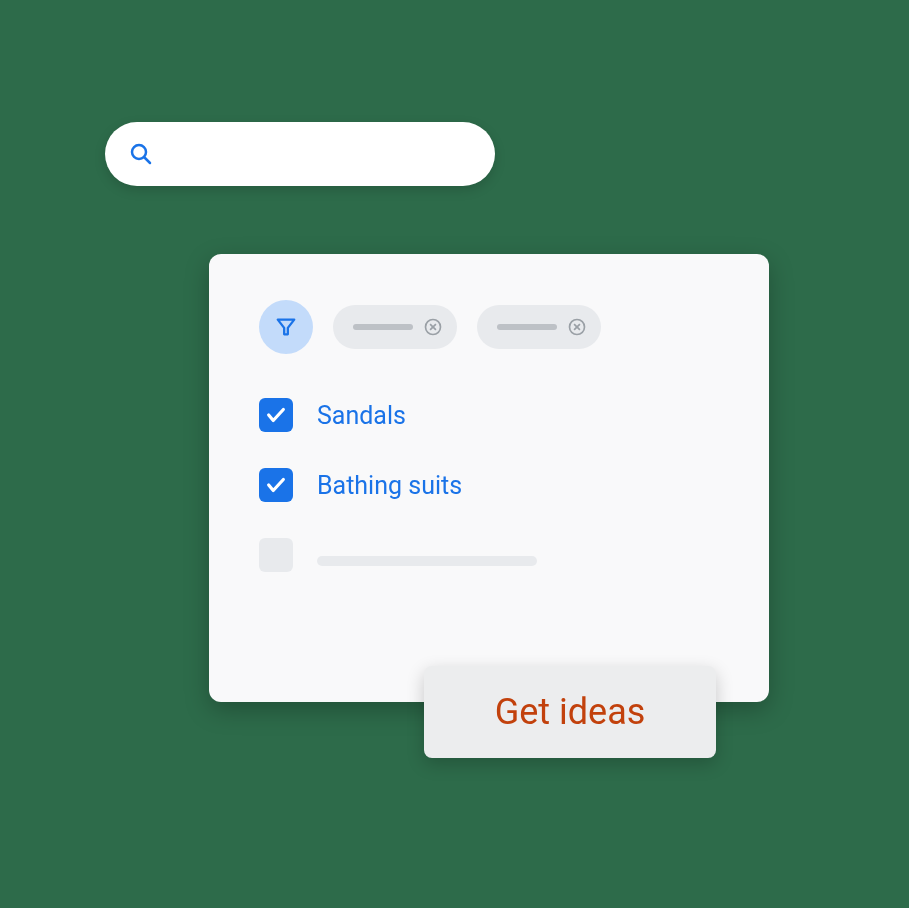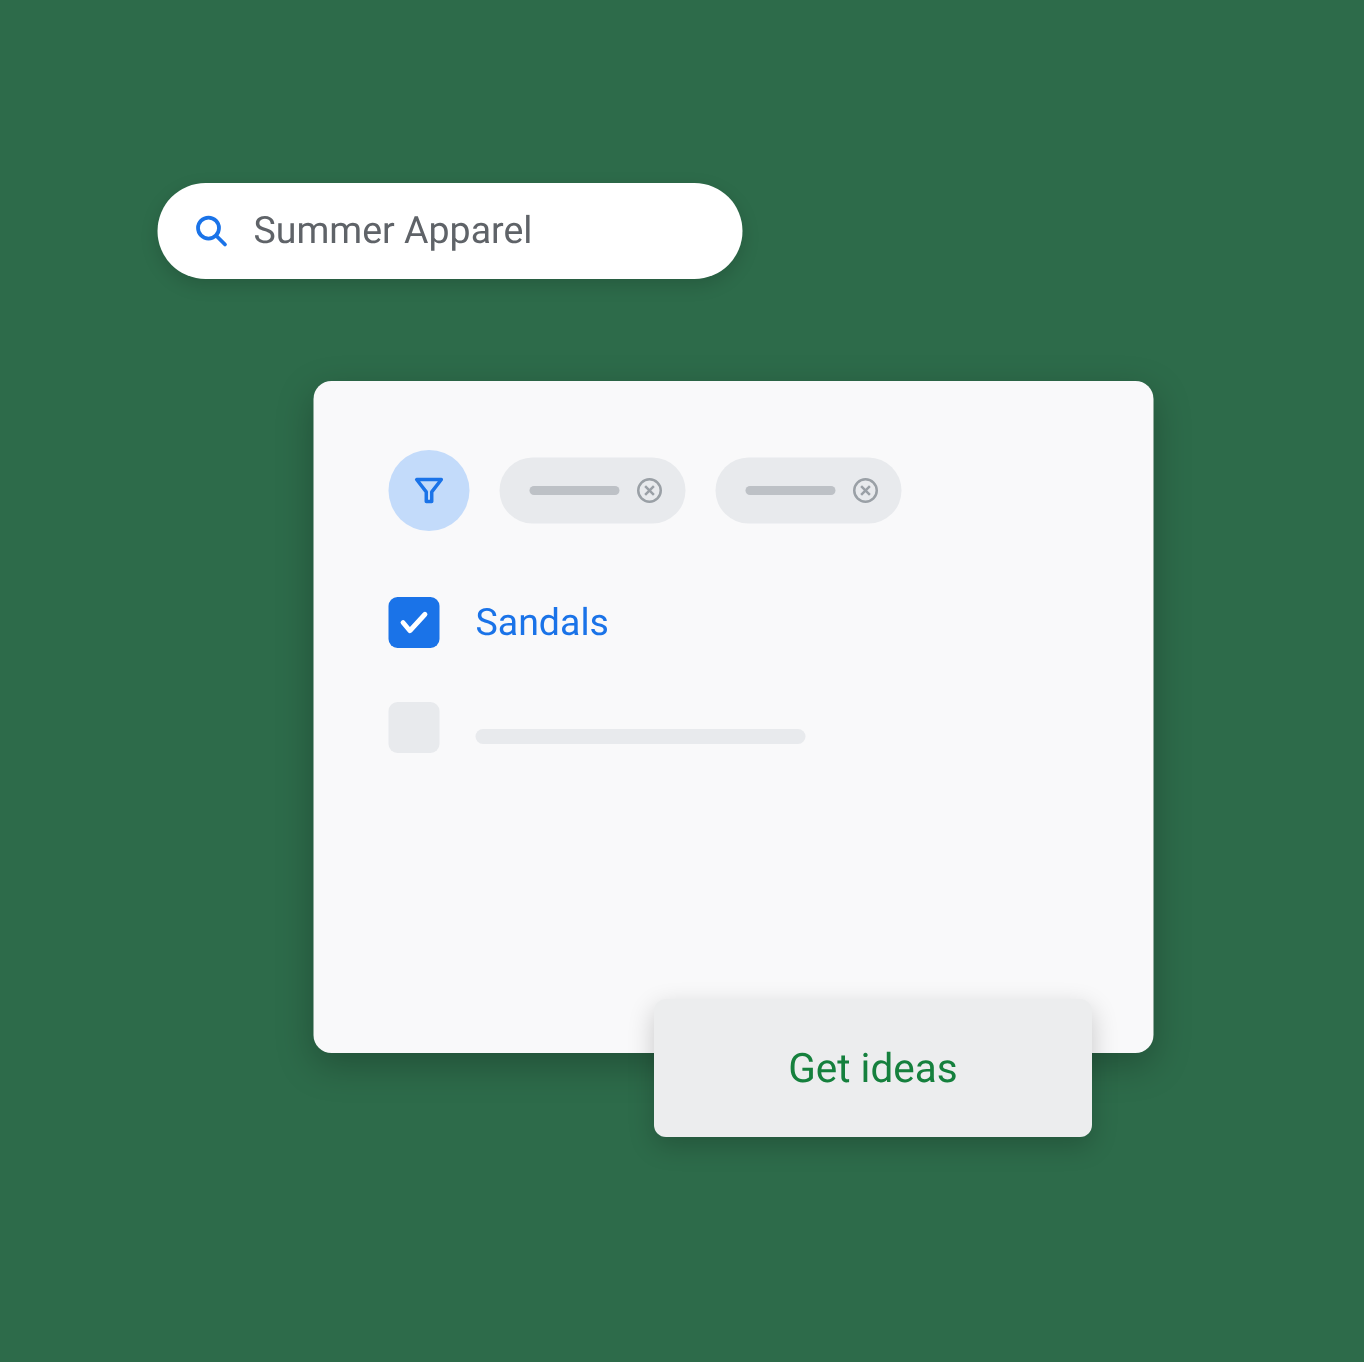--- a/index.html
+++ b/index.html
@@ -131,43 +131,42 @@
     .placeholder-line {
       width: 220px;
       height: 10px;
       background: #e8eaed;
       border-radius: 5px;
       margin-top: 12px;
     }
     .get-ideas-button {
       position: absolute;
       top: 666px;
-      left: 436px;
+      left: 424px;
       width: 292px;
       height: 92px;
       background: #ecedee;
       border-radius: 8px;
       box-shadow: 0 6px 18px rgba(0,0,0,0.2);
       display: flex;
       align-items: center;
       justify-content: center;
-      font-size: 27px;
-      color: #15803d;
+      font-size: 36px;
+      color: #c2410c;
       font-weight: 400;
     }
   </style>
 </head>
 <body>
 
 <div class="search-bar">
   <svg class="search-icon-svg" viewBox="0 0 24 24">
     <circle cx="10" cy="10" r="7" fill="none" stroke="#1a73e8" stroke-width="2.5"></circle>
     <line x1="15.5" y1="15.5" x2="21" y2="21" stroke="#1a73e8" stroke-width="2.5" stroke-linecap="round"></line>
   </svg>
-  <span class="search-text">Summer Apparel</span>
 </div>
 
 <div class="panel">
   <div class="filter-row">
     <div class="filter-icon-circle">
       <svg class="filter-icon-svg" viewBox="0 0 24 24">
         <path d="M3 4 L21 4 L14 13 L14 20 L10 20 L10 13 Z" fill="none" stroke="#1a73e8" stroke-width="2.5" stroke-linejoin="round"></path>
       </svg>
     </div>
     <div class="chip">
@@ -190,20 +189,28 @@
 
   <div class="option-row">
     <div class="checkbox checked">
       <svg class="checkmark-svg" viewBox="0 0 24 24">
         <path d="M4 12 L9 18 L20 6" fill="none" stroke="#ffffff" stroke-width="3.5" stroke-linecap="round" stroke-linejoin="round"></path>
       </svg>
     </div>
     <span class="option-label">Sandals</span>
   </div>
 
+  <div class="option-row">
+    <div class="checkbox checked">
+      <svg class="checkmark-svg" viewBox="0 0 24 24">
+        <path d="M4 12 L9 18 L20 6" fill="none" stroke="#ffffff" stroke-width="3.5" stroke-linecap="round" stroke-linejoin="round"></path>
+      </svg>
+    </div>
+    <span class="option-label">Bathing suits</span>
+  </div>
 
   <div class="option-row">
     <div class="checkbox unchecked"></div>
     <div class="placeholder-line"></div>
   </div>
 </div>
 
 <div class="get-ideas-button">
   <span>Get ideas</span>
 </div>

